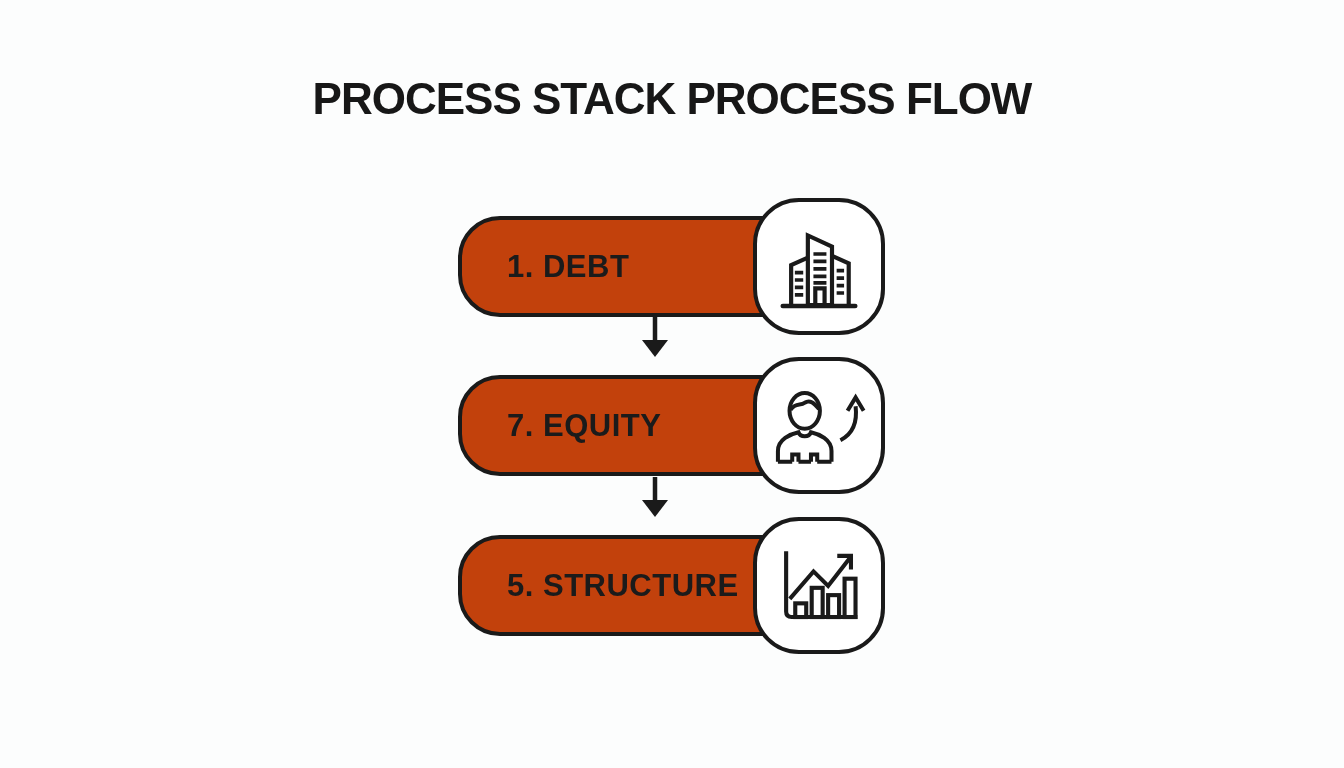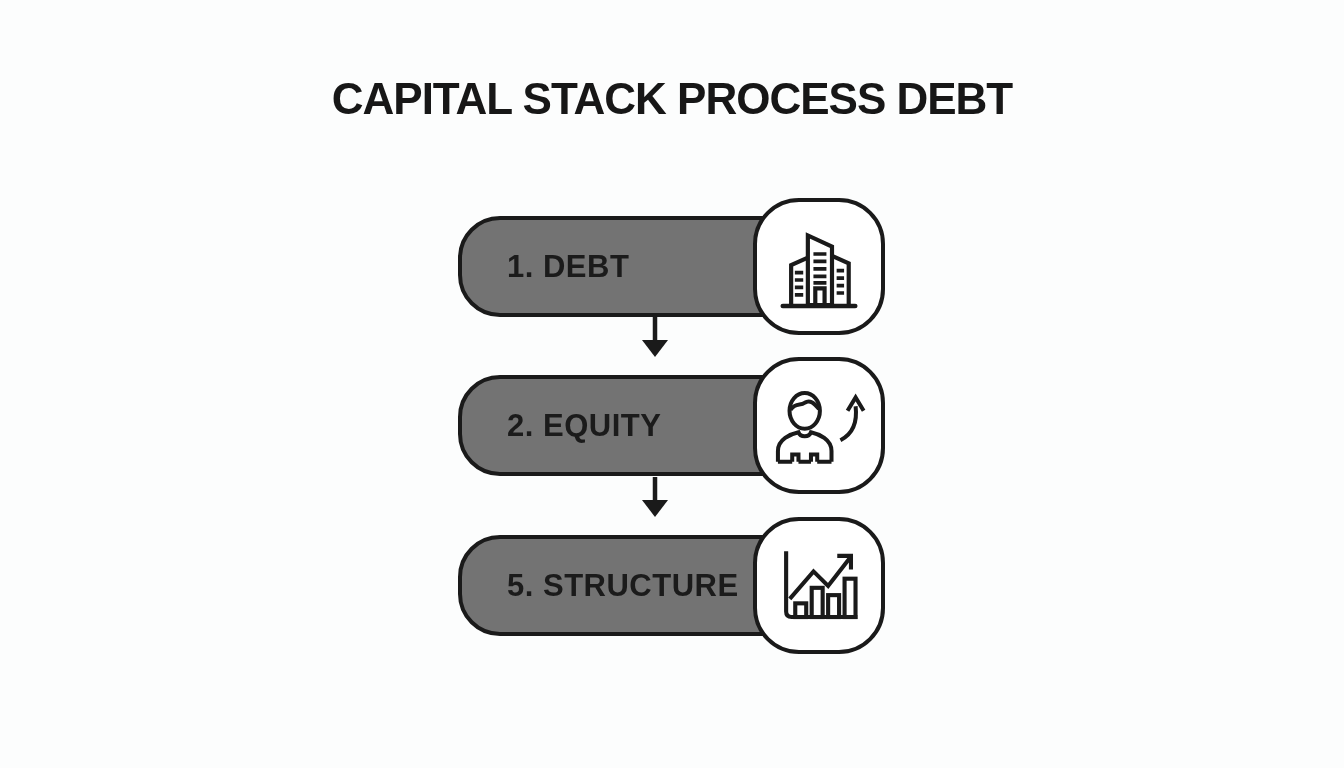--- a/index.html
+++ b/index.html
@@ -35,21 +35,21 @@
   .step-1 { top: 198px; }
   .step-2 { top: 357px; }
   .step-3 { top: 517px; }
   .pill {
     position: absolute;
     left: 0;
     top: 18px;
     width: 402px;
     height: 101px;
     box-sizing: border-box;
-    background: #737373;
+    background: #c2410c;
     border: 4px solid #1a1a1a;
     border-radius: 42px;
     display: flex;
     align-items: center;
     padding-left: 45px;
     text-align: center;
   }
   .step-label {
     font-size: 31px;
     font-weight: bold;
@@ -85,21 +85,21 @@
     stroke: #1a1a1a;
     fill: none;
     stroke-width: 4.5;
   }
 </style>
 </head>
 <body>
 
 <div class="canvas">
 
-  <div class="title">CAPITAL STACK PROCESS DEBT</div>
+  <div class="title">PROCESS STACK PROCESS FLOW</div>
 
   <div class="flow-step step-1">
     <div class="pill">
       <span class="step-label">1. DEBT</span>
     </div>
     <div class="bubble">
       <svg width="78" height="88" viewBox="0 0 84 92" aria-label="building-icon">
         <g class="icon-stroke" stroke-linejoin="miter">
           <path d="M30,87 L30,12 L56,24 L56,87 Z"></path>
           <path d="M12,87 L12,44 L30,36"></path>
@@ -116,21 +116,21 @@
 
   <div class="connector connector-1">
     <svg width="28" height="41" viewBox="0 0 28 41" aria-label="down-arrow">
       <line x1="14" y1="0" x2="14" y2="25" stroke="#1a1a1a" stroke-width="4.5"></line>
       <polygon points="1,23 27,23 14,40" fill="#1a1a1a"></polygon>
     </svg>
   </div>
 
   <div class="flow-step step-2">
     <div class="pill">
-      <span class="step-label">2. EQUITY</span>
+      <span class="step-label">7. EQUITY</span>
     </div>
     <div class="bubble">
       <svg width="100" height="76" viewBox="0 0 112 84" aria-label="investor-growth-icon">
         <g class="icon-stroke">
           <ellipse cx="40" cy="25" rx="17" ry="20"></ellipse>
           <path d="M24,24 C30,15 35,20 40,16 C46,12 51,17 56,23"></path>
           <path d="M10,82 L10,70 C10,57 24,51 33,49 C35,55 45,55 47,49 C56,51 70,57 70,70 L70,82"></path>
           <path d="M10,82 H26 M26,82 L26,74 L33,74 L33,82 M33,82 H47 M47,82 L47,74 L54,74 L54,82 M54,82 H70"></path>
           <path d="M97,20 C99,37 94,51 80,58"></path>
           <path d="M88,25 L97,10 L106,25" stroke-linejoin="miter"></path>

